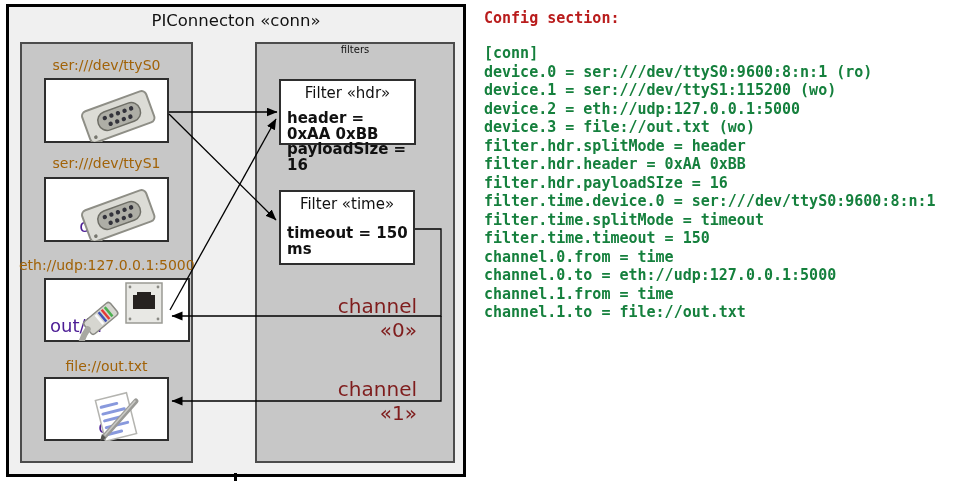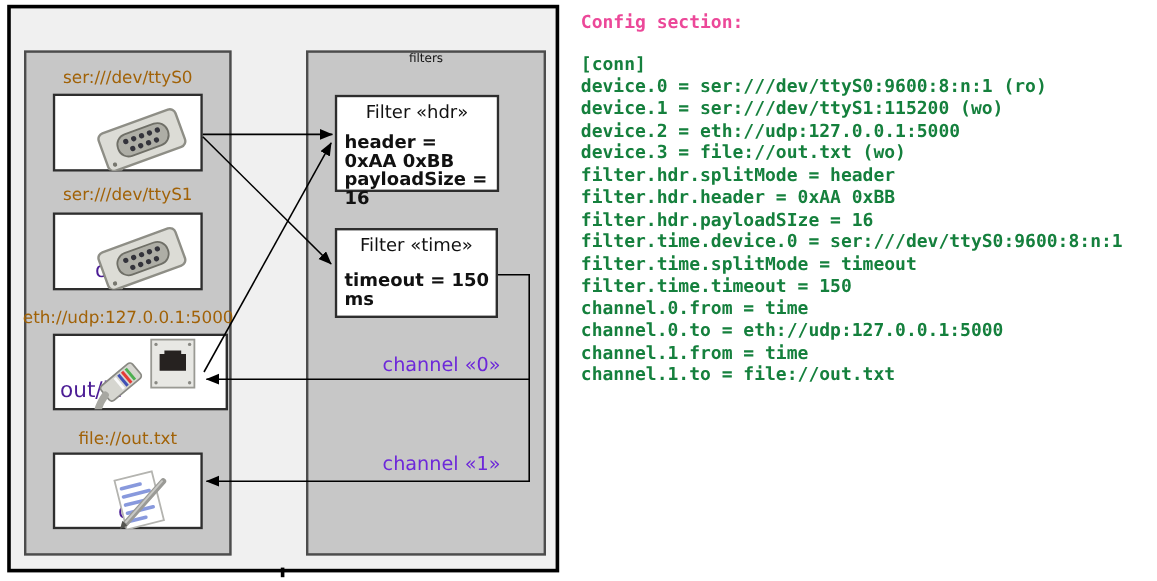--- a/index.html
+++ b/index.html
@@ -19,41 +19,42 @@
   .dev-label{position:absolute;text-align:center;font-size:14px;color:#a16207;white-space:nowrap;}
   .dev-box{position:absolute;box-sizing:border-box;border:2px solid #2e2e2e;background:#ffffff;}
   .port-label{position:absolute;font-size:18px;color:#4c1d95;line-height:20px;margin-top:36px;}
 
   .filters-title{position:absolute;left:246px;top:37px;width:200px;text-align:center;
                  font-size:10px;color:#111;}
   .filter-box{position:absolute;box-sizing:border-box;border:2px solid #2e2e2e;background:#ffffff;}
   .filter-title{position:absolute;left:0;top:3px;width:100%;text-align:center;font-size:15px;color:#111;}
   .filter-params{position:absolute;left:6px;right:2px;font-size:15px;line-height:15.5px;color:#111;font-weight:bold;}
 
-  .channel-label{position:absolute;width:120px;text-align:right;font-size:16px;color:#6d28d9;}
+  .channel-label{position:absolute;width:120px;text-align:right;font-size:20px;color:#7f1d1d;}
 
   .wires{position:absolute;left:0;top:0;width:454px;height:467px;pointer-events:none;}
 
   .bottom-notch{position:absolute;left:234px;top:473px;width:3px;height:8px;background:#000;}
 
   
   .config{position:absolute;left:484px;top:9px;font-family:"DejaVu Sans Mono",monospace;}
-  .config-heading{font-size:15px;font-weight:bold;color:#ec4899;}
+  .config-heading{font-size:15px;font-weight:bold;color:#b91c1c;}
   .config-body{position:absolute;left:0;top:35px;width:470px;}
   .config-line{font-size:15px;font-weight:bold;line-height:18.5px;white-space:pre;color:#15803d;}
 
   .icon{position:absolute;}
 </style>
 </head>
 <body>
 
 <div class="page">
 
   <div class="outer">
 
+    <div class="diagram-title">PIConnecton «conn»</div>
 
     <div class="panel devices-panel"></div>
     <div class="panel filters-panel"></div>
 
     <div class="dev-label" style="left:17px;top:50px;width:161px;">ser:///dev/ttyS0</div>
     <div class="dev-box" style="left:35px;top:71px;width:125px;height:65px;">
       <div class="port-label" style="left:0;top:1px;width:110px;text-align:center;">in</div>
       <svg class="icon" style="left:28px;top:6px;" width="90" height="56" viewBox="0 0 90 56">
         <g transform="rotate(-20 45 30)">
           <path d="M18,46 Q8,52 2,58" stroke="#b5b5ad" stroke-width="7" fill="none" stroke-linecap="round"></path>
@@ -129,21 +130,21 @@
           <line x1="14" y1="41" x2="28" y2="41" stroke="#8899dd" stroke-width="3" stroke-linecap="round"></line>
         </g>
         <line x1="14" y1="46" x2="46" y2="10" stroke="#9a9a96" stroke-width="5" stroke-linecap="round"></line>
         <line x1="15" y1="44" x2="45" y2="10" stroke="#c9c9c5" stroke-width="1.6" stroke-linecap="round"></line>
         <polygon points="10,50 16,47 12,43" fill="#555550"></polygon>
       </svg>
     </div>
 
     <div class="filters-title">filters</div>
 
-    <div class="filter-box" style="left:270px;top:72px;width:137px;height:81px;">
+    <div class="filter-box" style="left:270px;top:72px;width:137px;height:66px;">
       <div class="filter-title">Filter «hdr»</div>
       <div class="filter-params" style="top:30px;">
         <div>header = 0xAA 0xBB</div>
         <div>payloadSize = 16</div>
       </div>
     </div>
 
     <div class="filter-box" style="left:270px;top:183px;width:136px;height:75px;">
       <div class="filter-title">Filter «time»</div>
       <div class="filter-params" style="top:34px;">

